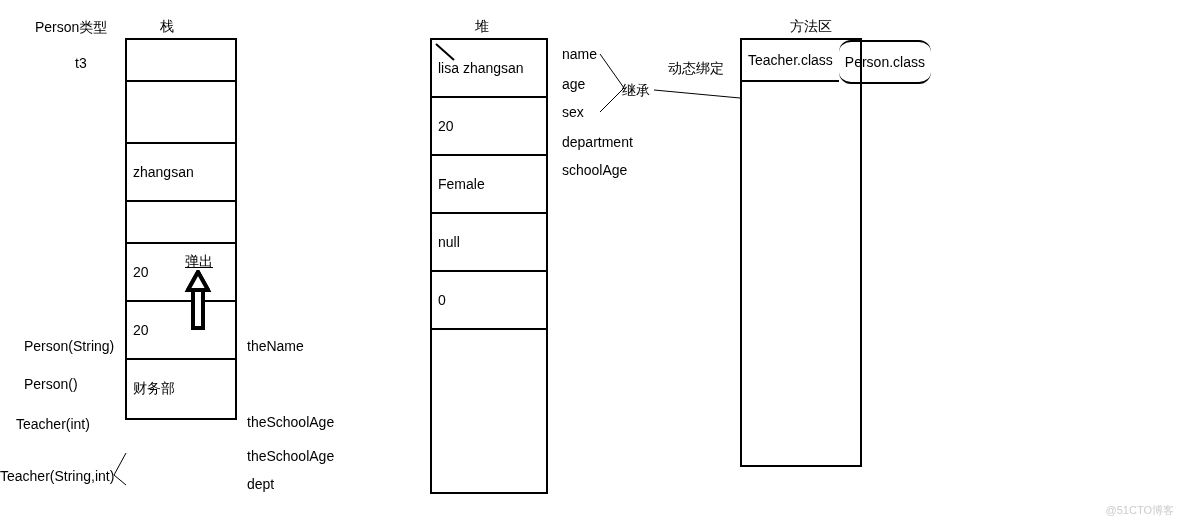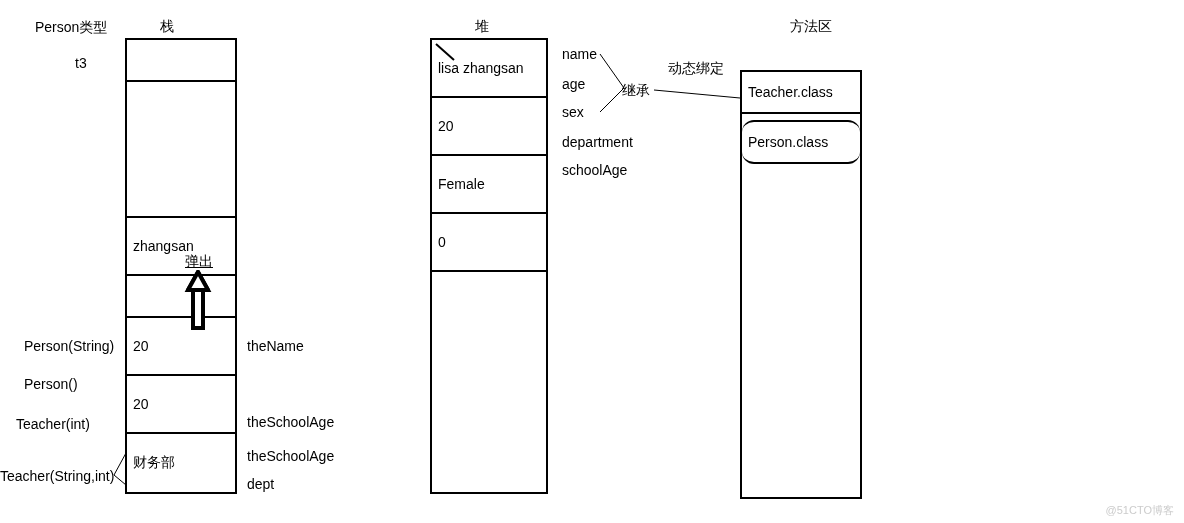--- a/index.html
+++ b/index.html
@@ -50,21 +50,21 @@
 </head>
 <body>
 
 <div class="label" style="left:35px; top:5px;margin-top:14px;">Person类型</div>
 <div class="label" style="left:160px; top:18px;">栈</div>
 <div class="label" style="left:475px; top:18px;">堆</div>
 <div class="label" style="left:790px; top:18px;">方法区</div>
 
 <div class="label" style="left:75px; top:55px;">t3</div>
 
-<div class="box" style="left:125px; top:38px; width:112px; height:456px; display:flex; flex-direction:column;">
+<div class="box" style="left:125px; top:38px; width:112px; height:382px; display:flex; flex-direction:column;">
   <div class="cell" style="height:30px;"></div>
   <div class="spacer"></div>
   <div class="cell" style="border-top:2px solid #000;">zhangsan</div>
   <div class="cell" style="height:40px;"></div>
   <div class="cell">20</div>
   <div class="cell">20</div>
   <div class="cell" style="border-bottom:none;">财务部</div>
 </div>
 
 <div class="label" style="left:185px; top:253px;text-decoration:underline;">弹出</div>
@@ -91,20 +91,21 @@
 
 <div class="box" style="left:430px; top:38px; width:118px; height:456px; display:flex; flex-direction:column;">
   <div class="cell" style="position:relative;">
     <span>lisa zhangsan</span>
     <svg style="position:absolute; left:2px; top:2px;" width="22" height="20">
         <line x1="2" y1="2" x2="20" y2="18" stroke="#000" stroke-width="2"></line>
       </svg>
   </div>
   <div class="cell">20</div>
   <div class="cell">Female</div>
+  <div class="cell">null</div>
   <div class="cell">0</div>
   <div class="spacer"></div>
 </div>
 
 <div class="label" style="left:562px; top:46px;">name</div>
 <div class="label" style="left:562px; top:76px;">age</div>
 <div class="label" style="left:562px; top:104px;">sex</div>
 <div class="label" style="left:562px; top:134px;">department</div>
 <div class="label" style="left:562px; top:162px;">schoolAge</div>
 
@@ -112,20 +113,20 @@
 <svg class="line" style="left:598px; top:48px;" width="40" height="70">
   <line x1="2" y1="6" x2="26" y2="40" stroke="#000" stroke-width="1"></line>
   <line x1="26" y1="40" x2="2" y2="64" stroke="#000" stroke-width="1"></line>
 </svg>
 
 <div class="label" style="left:668px; top:60px;">动态绑定</div>
 <svg class="line" style="left:650px; top:76px;" width="95" height="30">
   <line x1="4" y1="14" x2="90" y2="22" stroke="#000" stroke-width="1"></line>
 </svg>
 
-<div class="box" style="left:740px; top:38px; width:122px; height:429px; display:flex; flex-direction:column;margin-top:32px;">
+<div class="box" style="left:740px; top:38px; width:122px; height:429px; display:flex; flex-direction:row;">
   <div class="cell" style="height:34px;">Teacher.class</div>
   <div style="height:6px;"></div>
   <div class="cell" style="border-top:2px solid #000; height:34px;border-radius:12px;">Person.class</div>
   <div class="spacer"></div>
 </div>
 
 <div class="watermark">@51CTO博客</div>
 
 </body></html>

